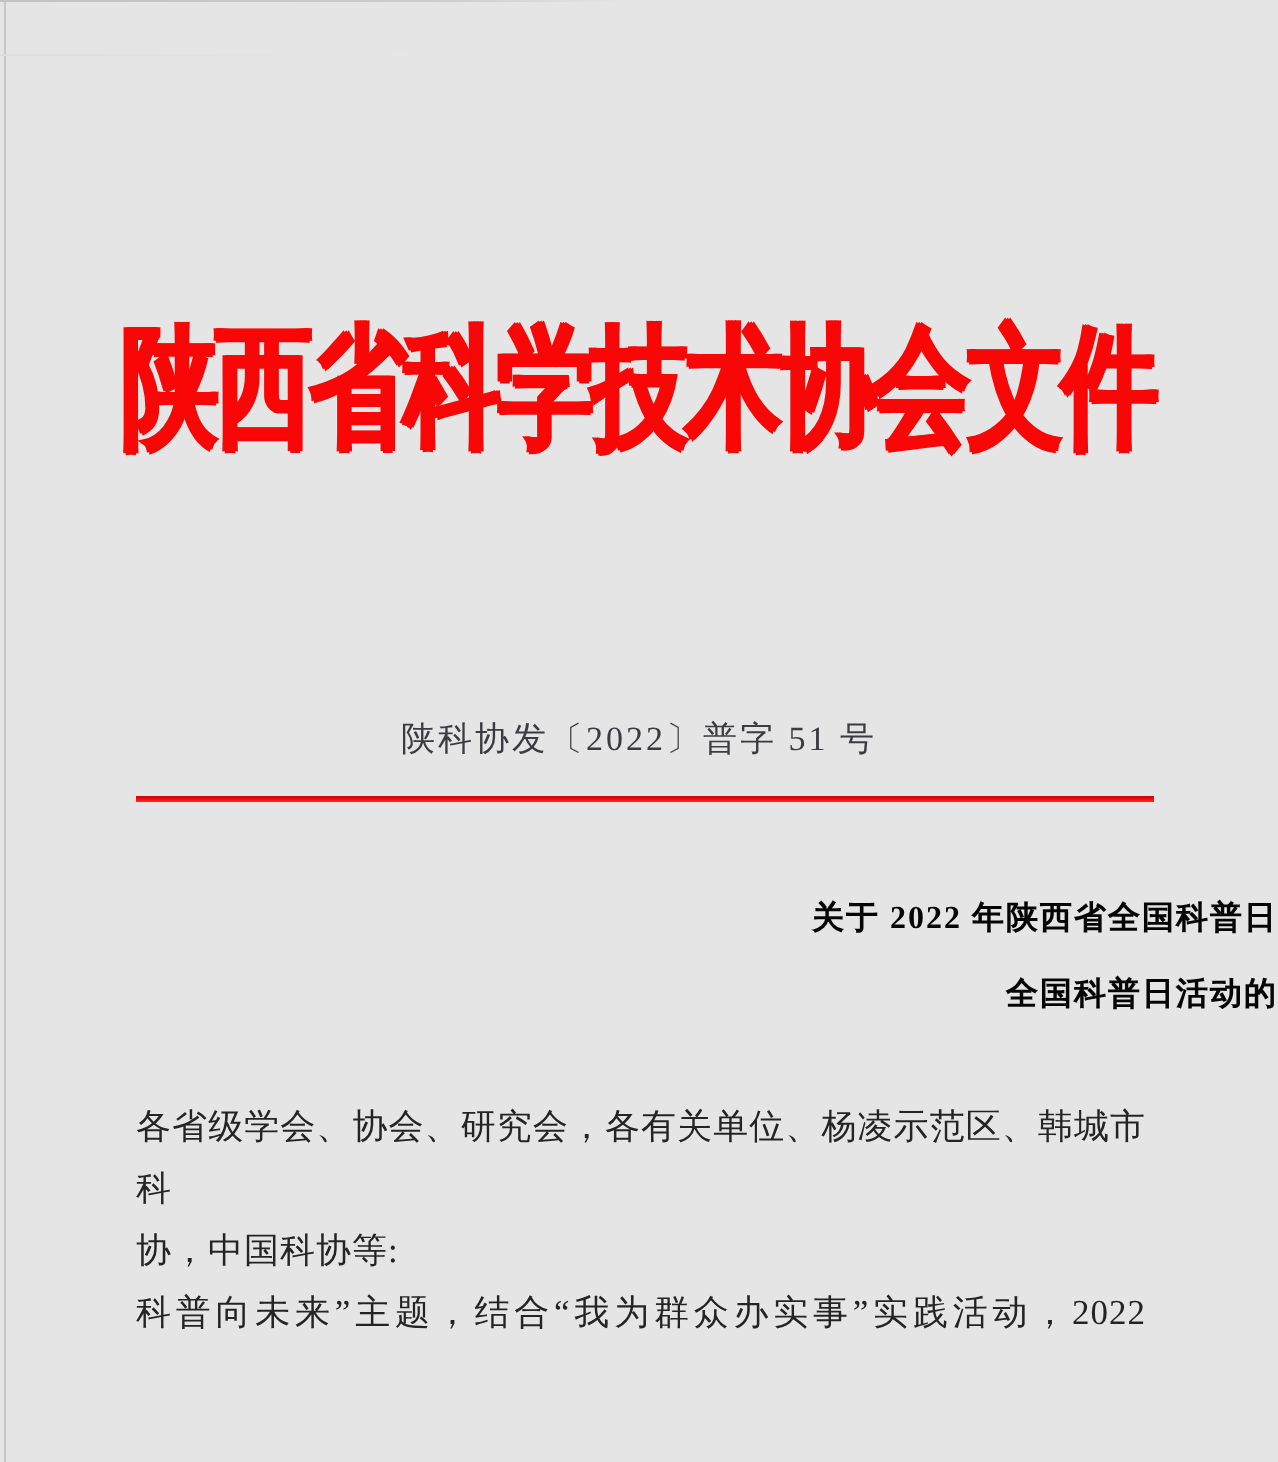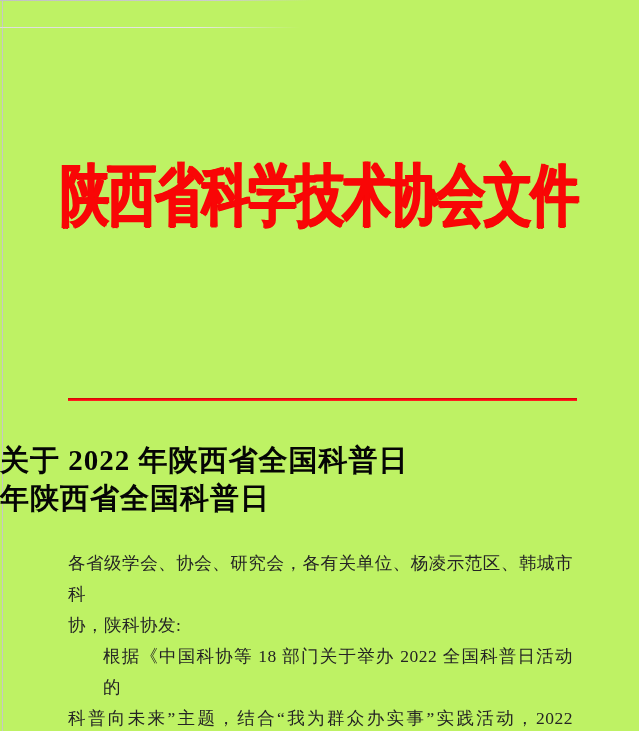--- a/index.html
+++ b/index.html
@@ -4,21 +4,21 @@
 <style>
   html, body {
     margin: 0;
     padding: 0;
     background: #ffffff;
   }
   .page {
     position: relative;
     width: 639px;
     height: 731px;
-    background: #bef264;
+    background: #e5e5e5;
     overflow: hidden;
     font-family: "Liberation Serif", "DejaVu Serif", serif;
   }
   
   .scan-edge-left {
     position: absolute;
     left: 2px; top: 0;
     width: 1px; height: 731px;
     background: #c6c6c6;
   }
@@ -68,23 +68,23 @@
     position: absolute;
     left: 68px; top: 398px;
     width: 509px; height: 3px;
     background: linear-gradient(180deg, #c40808 0%, #fb0a0a 55%, #ff2a2a 100%);
   }
   
   .doc-title {
     position: absolute;
     left: 0; top: 441px;
     width: 100%;
-    text-align: left;
+    text-align: right;
     font-weight: bold;
-    font-size: 29px;
+    font-size: 16px;
     line-height: 38px;
     color: #050505;
     letter-spacing: 1px;
   }
   
   .body-block {
     position: absolute;
     left: 68px; top: 548px;
     width: 505px;
     font-size: 17.5px;
@@ -111,29 +111,29 @@
 <div class="page">
 
   <div class="scan-edge-left"></div>
   <div class="scan-edge-top"></div>
   <div class="scan-edge-top2"></div>
 
   <div class="org-title-wrap">
     <span class="org-title">陕西省科学技术协会文件</span>
   </div>
 
+  <div class="ref-number">陕科协发〔2022〕普字 51 号</div>
 
   <div class="red-divider"></div>
 
   <div class="doc-title">
     <div>关于 2022 年陕西省全国科普日</div>
-    <div>年陕西省全国科普日</div>
+    <div>全国科普日活动的</div>
   </div>
 
   <div class="body-block">
     <div class="body-line">各省级学会、协会、研究会，各有关单位、杨凌示范区、韩城市科</div>
-    <div class="body-line left">协，陕科协发:</div>
-    <div class="body-line indent">根据《中国科协等 18 部门关于举办 2022 全国科普日活动的</div>
+    <div class="body-line left">协，中国科协等:</div>
     <div class="body-line">科普向未来”主题，结合“我为群众办实事”实践活动，2022</div>
 
   </div>
 
 </div>
 
 </body></html>

